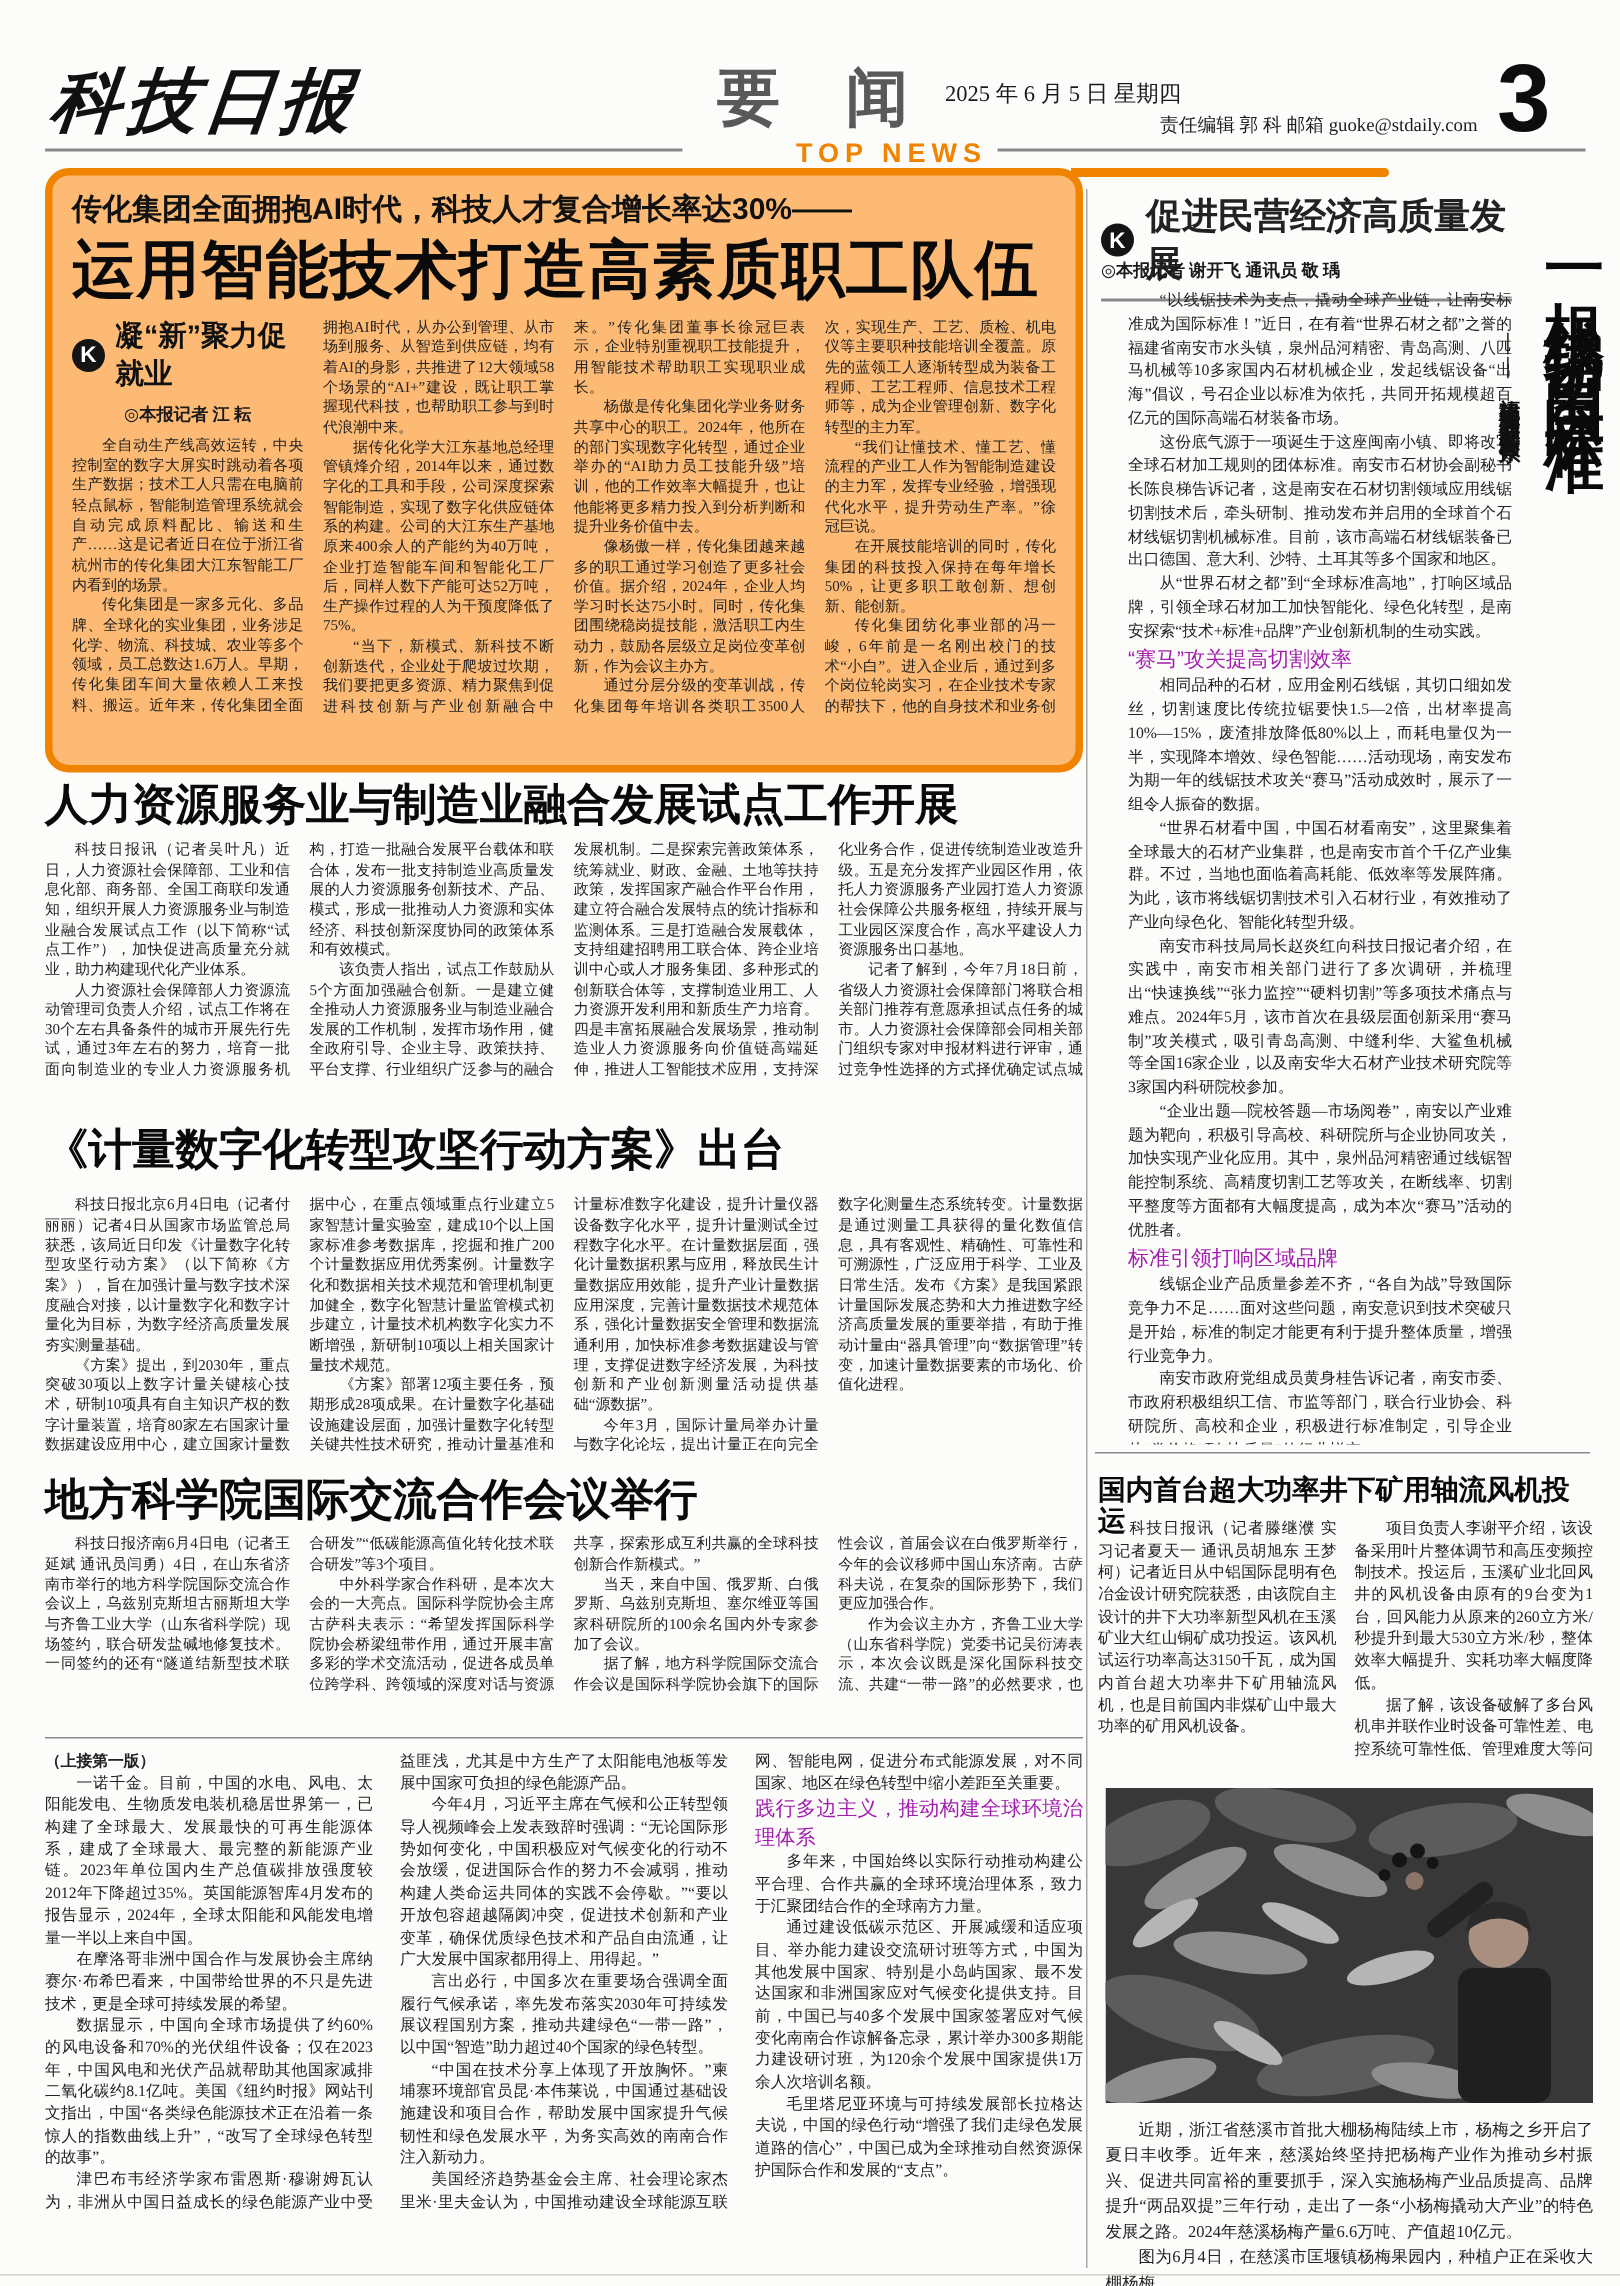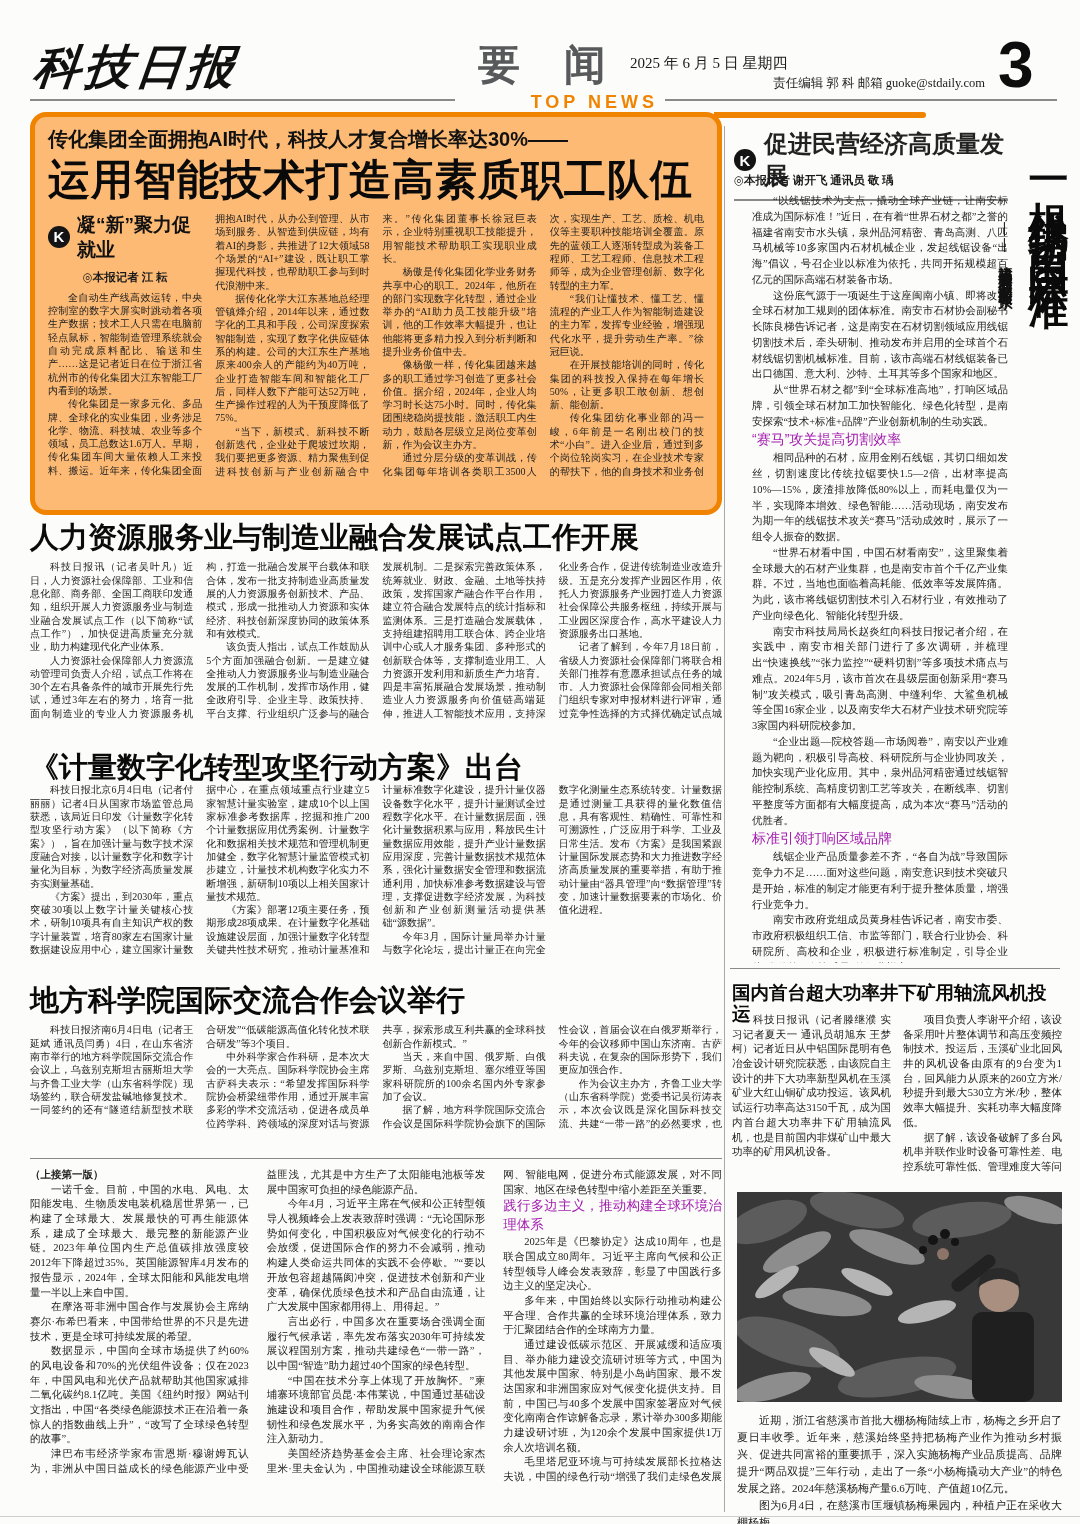--- a/index.html
+++ b/index.html
@@ -108,21 +108,21 @@
     <div class="bodytext cols mid-body" style="height:167px;margin-top:7px;">
         <p>科技日报讯（记者吴叶凡）近日，人力资源社会保障部、工业和信息化部、商务部、全国工商联印发通知，组织开展人力资源服务业与制造业融合发展试点工作（以下简称“试点工作”），加快促进高质量充分就业，助力构建现代化产业体系。</p>
         <p>人力资源社会保障部人力资源流动管理司负责人介绍，试点工作将在30个左右具备条件的城市开展先行先试，通过3年左右的努力，培育一批面向制造业的专业人力资源服务机构，打造一批融合发展平台载体和联合体，发布一批支持制造业高质量发展的人力资源服务创新技术、产品、模式，形成一批推动人力资源和实体经济、科技创新深度协同的政策体系和有效模式。</p>
         <p>该负责人指出，试点工作鼓励从5个方面加强融合创新。一是建立健全推动人力资源服务业与制造业融合发展的工作机制，发挥市场作用，健全政府引导、企业主导、政策扶持、平台支撑、行业组织广泛参与的融合发展机制。二是探索完善政策体系，统筹就业、财政、金融、土地等扶持政策，发挥国家产融合作平台作用，建立符合融合发展特点的统计指标和监测体系。三是打造融合发展载体，支持组建招聘用工联合体、跨企业培训中心或人才服务集团、多种形式的创新联合体等，支撑制造业用工、人力资源开发利用和新质生产力培育。四是丰富拓展融合发展场景，推动制造业人力资源服务向价值链高端延伸，推进人工智能技术应用，支持深化业务合作，促进传统制造业改造升级。五是充分发挥产业园区作用，依托人力资源服务产业园打造人力资源社会保障公共服务枢纽，持续开展与工业园区深度合作，高水平建设人力资源服务出口基地。</p>
         <p>记者了解到，今年7月18日前，省级人力资源社会保障部门将联合相关部门推荐有意愿承担试点任务的城市。人力资源社会保障部会同相关部门组织专家对申报材料进行评审，通过竞争性选择的方式择优确定试点城市。2027年12月底前，试点城市对本地区试点总体情况、主要做法和成效、存在问题及建议等进行总结。人力资源社会保障部将会同有关部门开展整体试点工作总结，巩固拓展试点成果并在全国推广。</p>
       </div>
   </div>
 
   <div class="abs" style="left:30px;top:751px;width:692px;">
     <div class="bigtitle mid-headline">《计量数字化转型攻坚行动方案》出台</div>
-    <div class="bodytext cols mid-body" style="height:175px;margin-top:0;">
+    <div class="bodytext cols mid-body" style="height:175px;margin-top:14px;">
         <p>科技日报北京6月4日电（记者付丽丽）记者4日从国家市场监管总局获悉，该局近日印发《计量数字化转型攻坚行动方案》（以下简称《方案》），旨在加强计量与数字技术深度融合对接，以计量数字化和数字计量化为目标，为数字经济高质量发展夯实测量基础。</p>
         <p>《方案》提出，到2030年，重点突破30项以上数字计量关键核心技术，研制10项具有自主知识产权的数字计量装置，培育80家左右国家计量数据建设应用中心，建立国家计量数据中心，在重点领域重点行业建立5家智慧计量实验室，建成10个以上国家标准参考数据库，挖掘和推广200个计量数据应用优秀案例。计量数字化和数据相关技术规范和管理机制更加健全，数字化智慧计量监管模式初步建立，计量技术机构数字化实力不断增强，新研制10项以上相关国家计量技术规范。</p>
         <p>《方案》部署12项主要任务，预期形成28项成果。在计量数字化基础设施建设层面，加强计量数字化转型关键共性技术研究，推动计量基准和计量标准数字化建设，提升计量仪器设备数字化水平，提升计量测试全过程数字化水平。在计量数据层面，强化计量数据积累与应用，释放民生计量数据应用效能，提升产业计量数据应用深度，完善计量数据技术规范体系，强化计量数据安全管理和数据流通利用，加快标准参考数据建设与管理，支撑促进数字经济发展，为科技创新和产业创新测量活动提供基础“源数据”。</p>
         <p>今年3月，国际计量局举办计量与数字化论坛，提出计量正在向完全数字化测量生态系统转变。计量数据是通过测量工具获得的量化数值信息，具有客观性、精确性、可靠性和可溯源性，广泛应用于科学、工业及日常生活。发布《方案》是我国紧跟计量国际发展态势和大力推进数字经济高质量发展的重要举措，有助于推动计量由“器具管理”向“数据管理”转变，加速计量数据要素的市场化、价值化进程。</p>
       </div>
   </div>
 
   <div class="abs" style="left:30px;top:984px;width:692px;">
     <div class="bigtitle mid-headline">地方科学院国际交流合作会议举行</div>
     <div class="bodytext cols mid-body" style="height:113px;margin-top:7px;">
@@ -143,21 +143,20 @@
           <p>在摩洛哥非洲中国合作与发展协会主席纳赛尔·布希巴看来，中国带给世界的不只是先进技术，更是全球可持续发展的希望。</p>
           <p>数据显示，中国向全球市场提供了约60%的风电设备和70%的光伏组件设备；仅在2023年，中国风电和光伏产品就帮助其他国家减排二氧化碳约8.1亿吨。美国《纽约时报》网站刊文指出，中国“各类绿色能源技术正在沿着一条惊人的指数曲线上升”，“改写了全球绿色转型的故事”。</p>
           <p>津巴布韦经济学家布雷恩斯·穆谢姆瓦认为，非洲从中国日益成长的绿色能源产业中受益匪浅，尤其是中方生产了太阳能电池板等发展中国家可负担的绿色能源产品。</p>
           <p>今年4月，习近平主席在气候和公正转型领导人视频峰会上发表致辞时强调：“无论国际形势如何变化，中国积极应对气候变化的行动不会放缓，促进国际合作的努力不会减弱，推动构建人类命运共同体的实践不会停歇。”“要以开放包容超越隔阂冲突，促进技术创新和产业变革，确保优质绿色技术和产品自由流通，让广大发展中国家都用得上、用得起。”</p>
           <p>言出必行，中国多次在重要场合强调全面履行气候承诺，率先发布落实2030年可持续发展议程国别方案，推动共建绿色“一带一路”，以中国“智造”助力超过40个国家的绿色转型。</p>
           <p>“中国在技术分享上体现了开放胸怀。”柬埔寨环境部官员昆·本伟莱说，中国通过基础设施建设和项目合作，帮助发展中国家提升气候韧性和绿色发展水平，为务实高效的南南合作注入新动力。</p>
           <p>美国经济趋势基金会主席、社会理论家杰里米·里夫金认为，中国推动建设全球能源互联网、智能电网，促进分布式能源发展，对不同国家、地区在绿色转型中缩小差距至关重要。</p>
         </div>
       <p class="subhead">践行多边主义，推动构建全球环境治理体系</p>
       <div>
-          <p>2025年是《巴黎协定》达成10周年，也是联合国成立80周年。习近平主席向气候和公正转型领导人峰会发表致辞，彰显了中国践行多边主义的坚定决心。</p>
           <p>多年来，中国始终以实际行动推动构建公平合理、合作共赢的全球环境治理体系，致力于汇聚团结合作的全球南方力量。</p>
           <p>通过建设低碳示范区、开展减缓和适应项目、举办能力建设交流研讨班等方式，中国为其他发展中国家、特别是小岛屿国家、最不发达国家和非洲国家应对气候变化提供支持。目前，中国已与40多个发展中国家签署应对气候变化南南合作谅解备忘录，累计举办300多期能力建设研讨班，为120余个发展中国家提供1万余人次培训名额。</p>
           <p>毛里塔尼亚环境与可持续发展部长拉格达夫说，中国的绿色行动“增强了我们走绿色发展道路的信心”，中国已成为全球推动自然资源保护国际合作和发展的“支点”。</p>
         </div>
 
     </div>
   </div>
 
   <div class="abs vrule" style="left:724px;top:126px;height:1386px;"></div>
 

